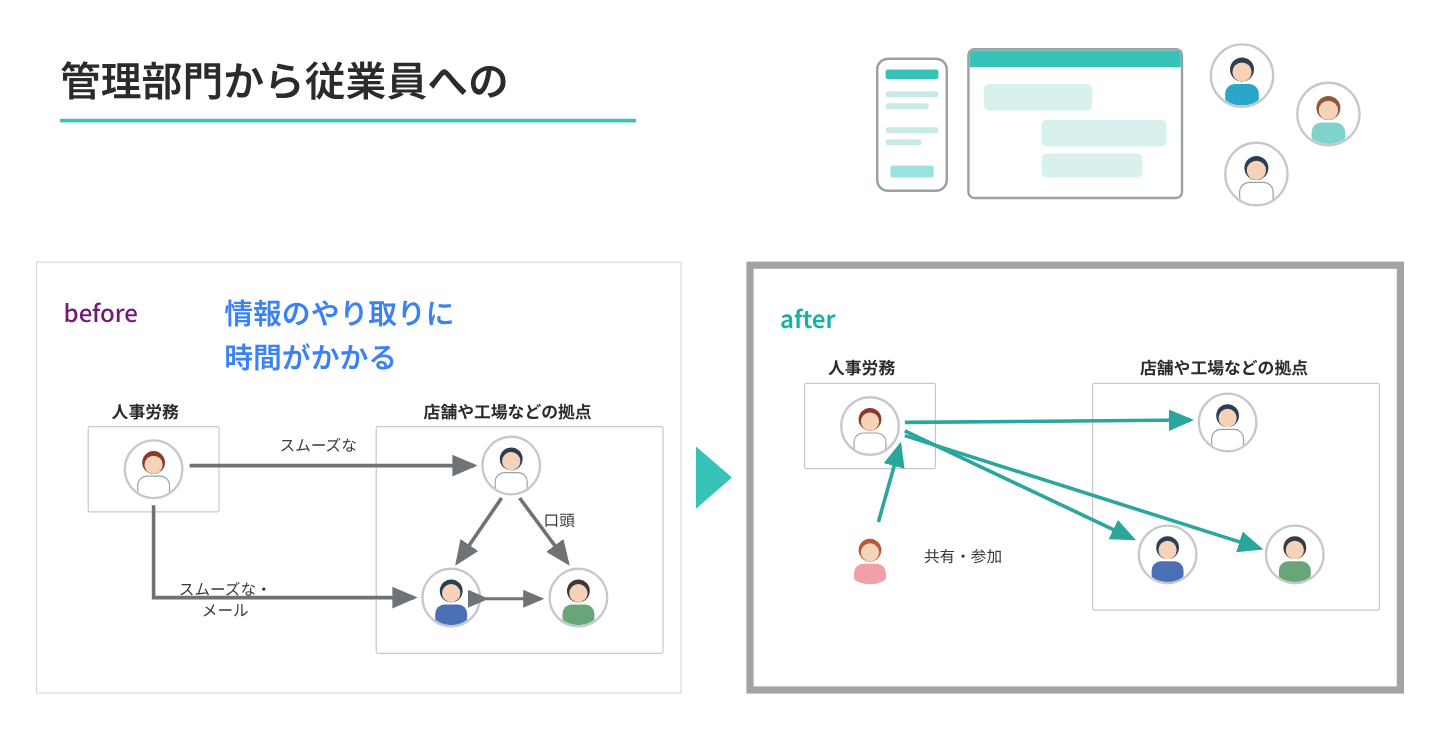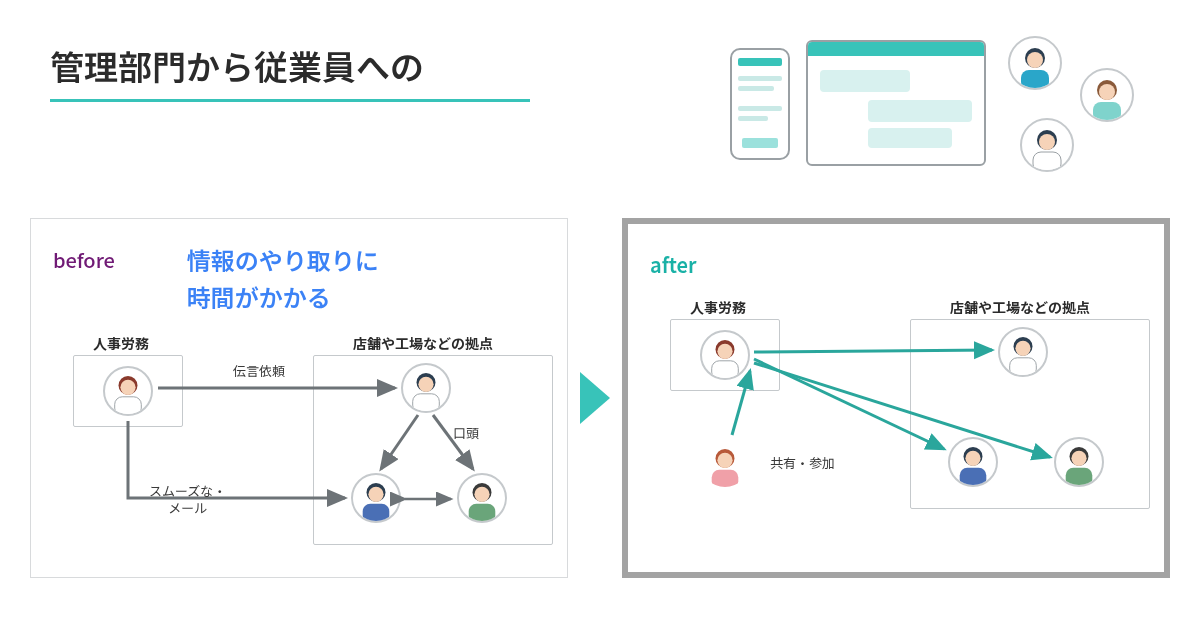--- a/index.html
+++ b/index.html
@@ -208,21 +208,21 @@
         <line x1="105" y1="55" x2="342" y2="55" stroke="#6d7377" stroke-width="3" marker-end="url(#arr-g)"></line>
 
         <path d="M75 88 L75 165 L292 165" fill="none" stroke="#6d7377" stroke-width="3" marker-end="url(#arr-g)"></path>
 
         <line x1="365" y1="82" x2="328" y2="136" stroke="#6d7377" stroke-width="3" marker-end="url(#arr-g)"></line>
         <line x1="380" y1="82" x2="420" y2="136" stroke="#6d7377" stroke-width="3" marker-end="url(#arr-g)"></line>
 
         <line x1="352" y1="166" x2="398" y2="166" stroke="#6d7377" stroke-width="2.5" marker-end="url(#arr-g)" marker-start="url(#arr-g)"></line>
       </svg>
 
-      <div class="edge-label" style="left:180px; top:30px;">伝言依頼</div>
+      <div class="edge-label" style="left:180px; top:30px;">スムーズな</div>
       <div class="edge-label" style="left:400px; top:92px;">口頭</div>
       <div class="edge-label" style="left:96px; top:150px;">スムーズな・
 メール</div>
     </div>
   </div>
 
   <div class="triangle"></div>
 
   <div class="panel after">
     <div class="panel-head">

